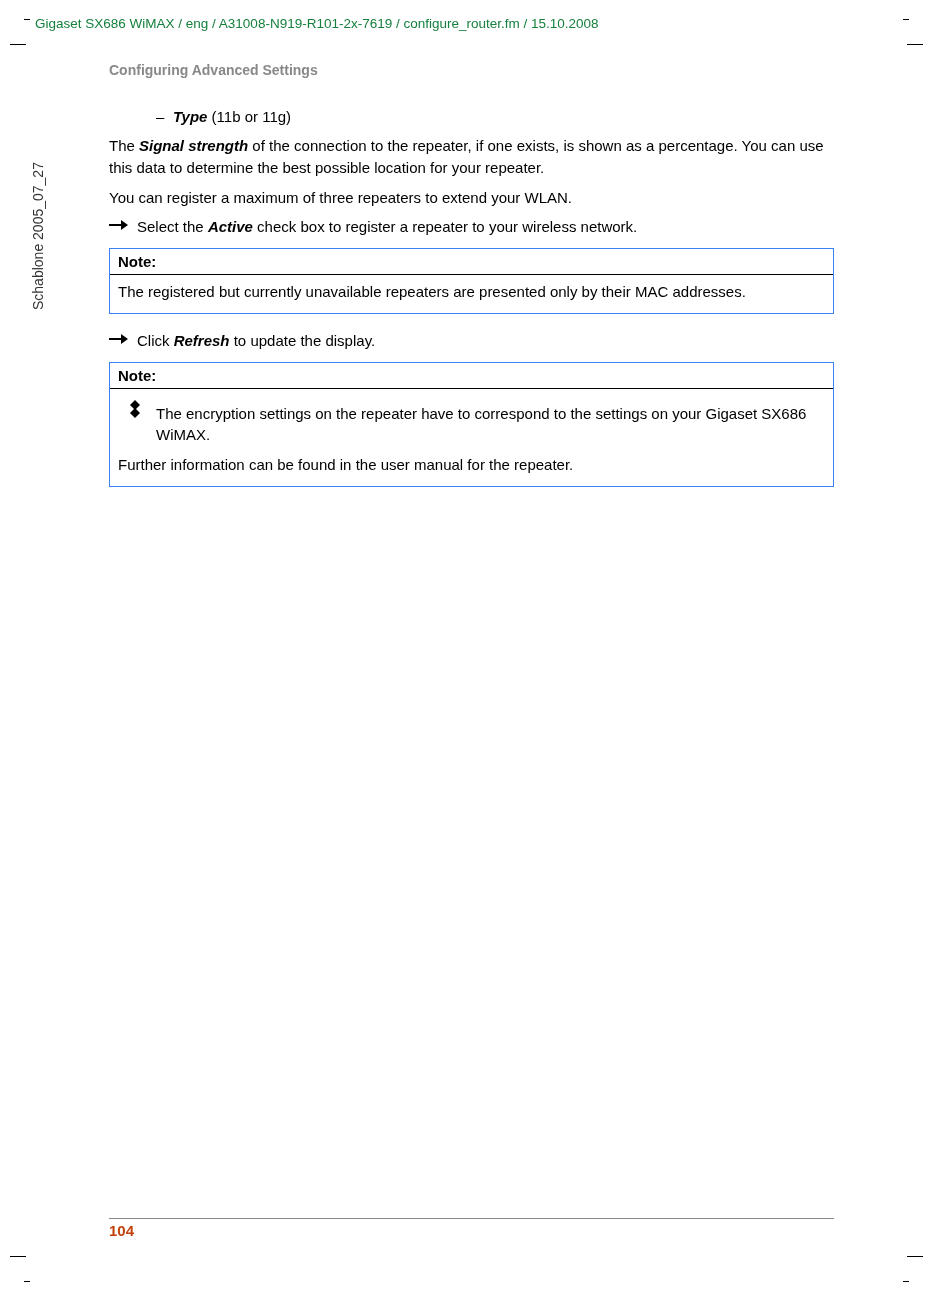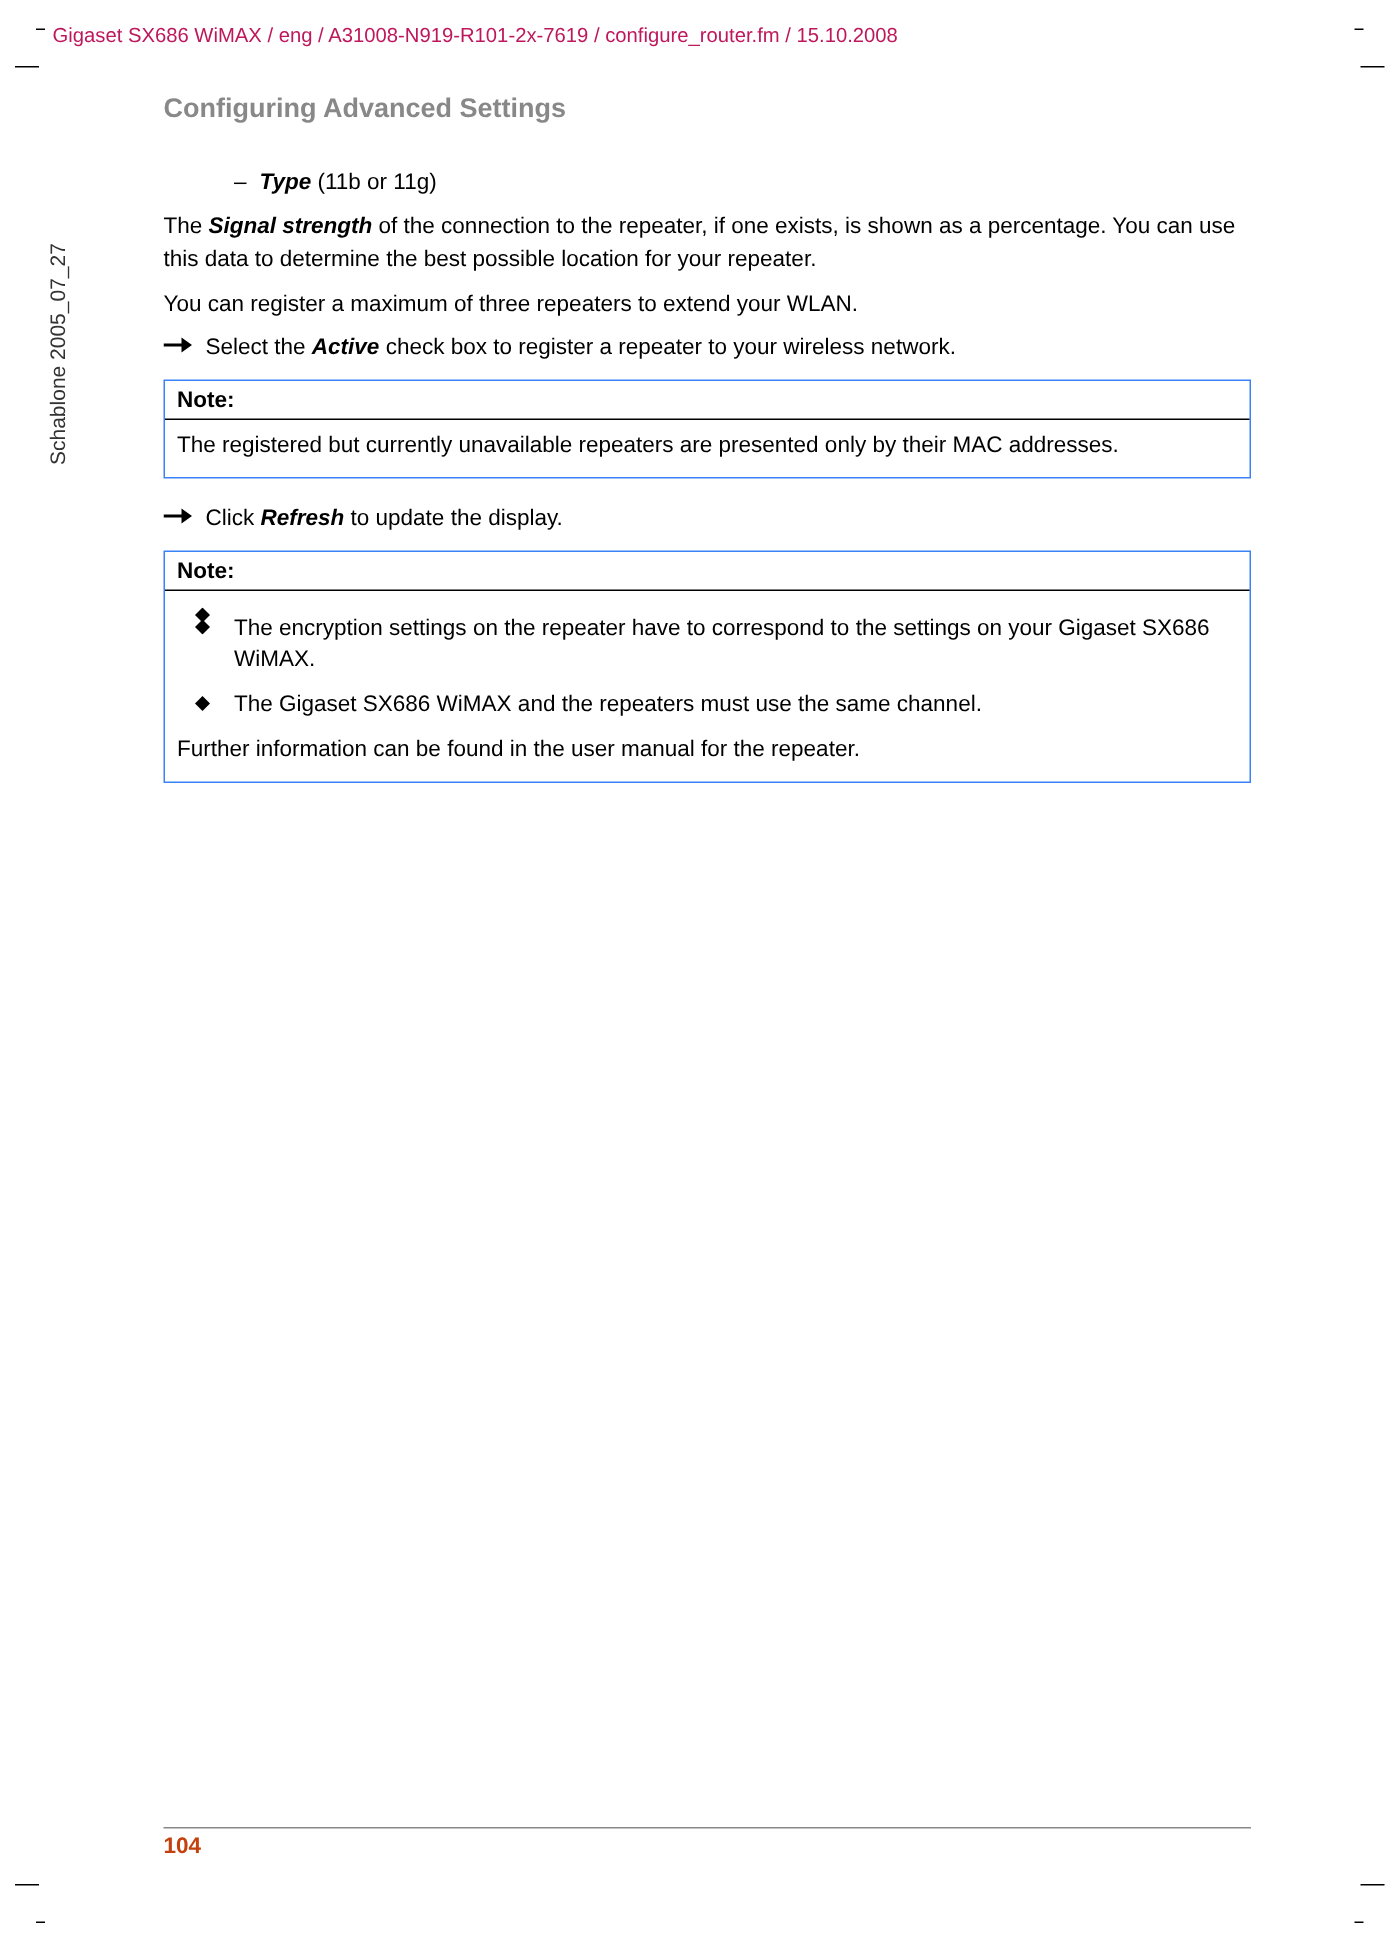--- a/index.html
+++ b/index.html
@@ -19,40 +19,40 @@
       position: absolute;
       width: 10px;
       height: 1px;
       background: #000;
     }
     .header-path {
       position: absolute;
       top: 16px;
       left: 35px;
       font-size: 13.5px;
-      color: #be185d;
+      color: #15803d;
     }
     .sidebar-text {
       position: absolute;
       left: 30px;
       top: 310px;
       transform: rotate(-90deg);
       transform-origin: left top;
       font-size: 14px;
       color: #333;
       white-space: nowrap;
     }
     .content {
       position: absolute;
       left: 109px;
       top: 62px;
       width: 725px;
     }
     .section-heading {
-      font-size: 18px;
+      font-size: 14px;
       font-weight: bold;
       color: #888;
       margin-bottom: 30px;
     }
     .sub-item {
       margin-left: 47px;
       margin-bottom: 10px;
       font-size: 15px;
       position: relative;
       padding-left: 17px;
@@ -190,25 +190,19 @@
         <svg class="diamond-icon" viewBox="0 0 10 10">
             <path d="M5 0 L10 5 L5 10 L0 5 Z" fill="#000"></path>
           </svg>
       </div>
       <div class="diamond-item">
         <svg class="diamond-icon" viewBox="0 0 10 10">
             <path d="M5 0 L10 5 L5 10 L0 5 Z" fill="#000"></path>
           </svg>
         <span>The encryption settings on the repeater have to correspond to the settings on your Gigaset SX686 WiMAX.</span>
       </div>
-      <div class="diamond-item">
-        <svg class="diamond-icon" viewBox="0 0 10 10">
-            <path d="M5 0 L10 5 L5 10 L0 5 Z" fill="#000"></path>
-          </svg>
-        <span>The Gigaset SX686 WiMAX and the repeaters must use the same channel.</span>
-      </div>
       <div style="font-size:15px; line-height:1.45;">Further information can be found in the user manual for the repeater.</div>
     </div>
   </div>
 </div>
 
 <div class="page-number-rule"></div>
 <div class="page-number">104</div>
 
 </body></html>

